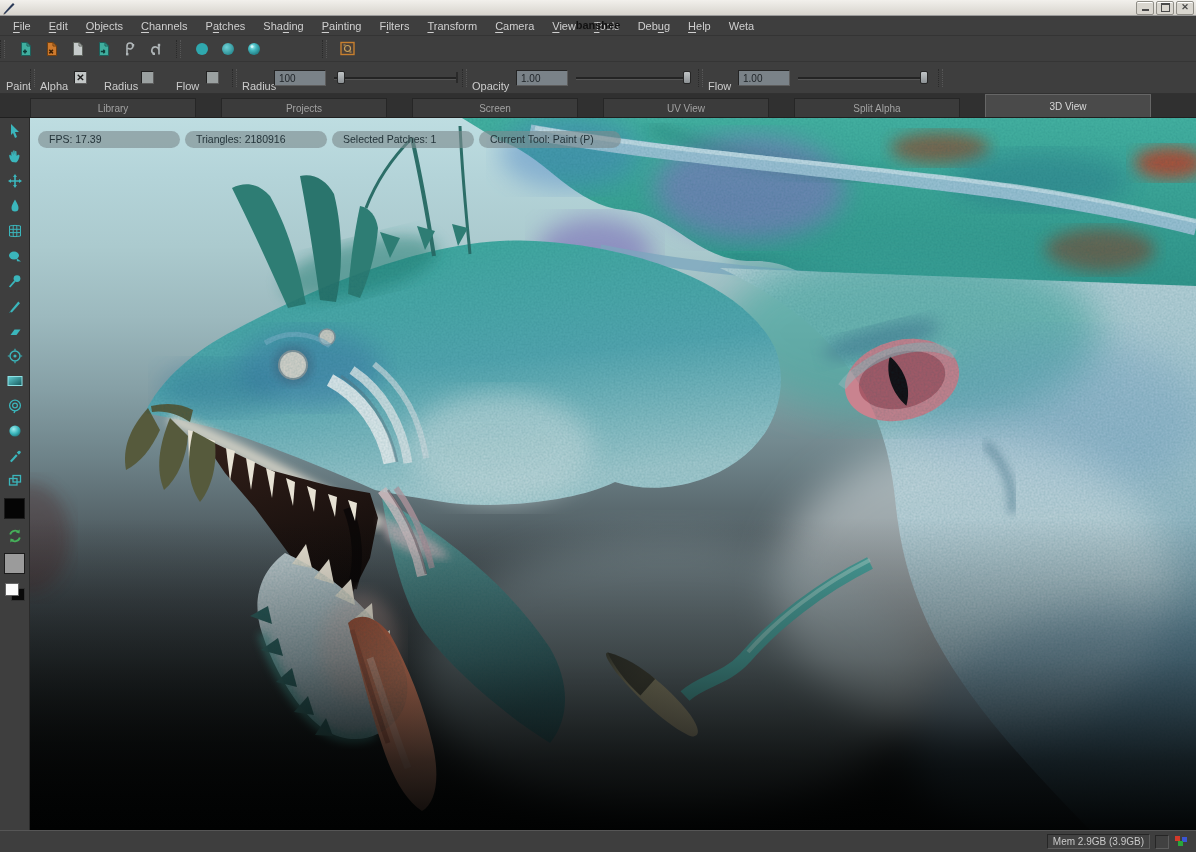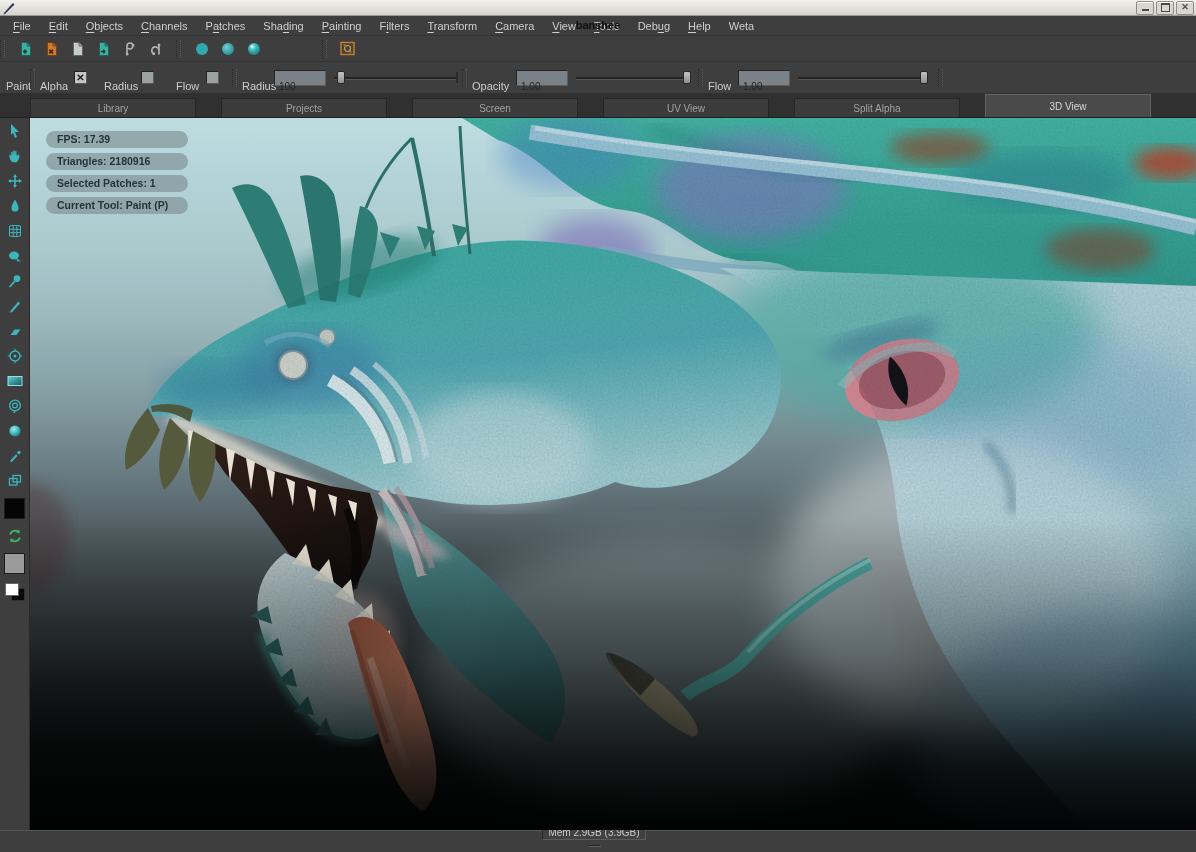--- a/index.html
+++ b/index.html
@@ -34,21 +34,21 @@
   .paintbar{height:32px;background:#3e3e3e;position:relative;border-bottom:1px solid #313131;box-sizing:border-box;}
   .pb-label{position:absolute;top:18px;font-size:11px;color:#cccccc;white-space:nowrap;}
   .pb-grip{position:absolute;top:7px;width:3px;height:18px;border-left:1px dotted #2a2a2a;border-right:1px dotted #575757;}
   .cb{position:absolute;top:9px;width:13px;height:13px;background:#9ba1a1;
     border:1px solid;border-color:#222 #5c5c5c #5c5c5c #222;box-sizing:border-box;
     display:flex;align-items:center;justify-content:center;font-size:10px;color:#1d1d1d;font-weight:bold;}
   .cb.checked{background:#c3c7c7;}
   .cb.checked::after{content:"\2715";}
   .field{position:absolute;top:8px;height:16px;width:52px;background:#7a8288;
     border:1px solid;border-color:#242424 #5d5d5d #5d5d5d #242424;box-sizing:border-box;
-    font-size:10px;color:#1e2327;padding:10px 0 0 4px;}
+    font-size:10px;color:#1e2327;padding:2px 0 0 4px;}
   .slider{position:absolute;top:8px;height:16px;}
   .slider .groove{position:absolute;left:0;right:0;top:7px;height:2px;background:#242424;border-bottom:1px solid #555;}
   .slider .endcap{position:absolute;right:0;top:2px;width:2px;height:11px;background:#2a2a2a;}
   .slider .handle{position:absolute;top:1px;width:8px;height:13px;border-radius:2px;
     background:linear-gradient(#c0c4c6,#8c9194);border:1px solid #262626;box-sizing:border-box;}
   
   .tabbar{height:24px;background:#303030;display:flex;align-items:flex-end;padding-left:30px;
     border-bottom:1px solid #1f1f1f;box-sizing:border-box;gap:24px;}
   .tab{width:166px;height:19px;background:#3b3b3b;border:1px solid #262626;border-bottom:none;
     color:#a2a2a2;font-size:10px;display:flex;align-items:center;justify-content:center;
@@ -62,27 +62,27 @@
   .swatch{width:21px;height:21px;border:1px solid #1c1c1c;box-sizing:border-box;}
   .swatch.black{background:#050505;}
   .swatch.gray{background:#9b9b9b;}
   .bw{position:relative;width:20px;height:18px;}
   .bw .b{position:absolute;right:0;bottom:0;width:12px;height:11px;background:#090909;border:1px solid #333;}
   .bw .w{position:absolute;left:0;top:0;width:12px;height:11px;background:#fcfcfc;border:1px solid #666;}
   .viewport{position:relative;flex:1;overflow:hidden;
     background:linear-gradient(180deg,#bedde1 0%,#b4d4d9 8%,#abcace 18%,#9cb9be 28%,
       #86a0a6 38%,#6d8288 48%,#525f64 58%,#3a4246 68%,#24292b 78%,#101314 88%,#040606 96%,#010202 100%);}
   .viewport svg.scene{position:absolute;inset:0;}
-  .hud{position:absolute;left:16px;top:13px;display:flex;flex-direction:column;gap:5px;align-items:flex-start;font-weight:bold;}
+  .hud{position:absolute;left:8px;top:13px;display:flex;flex-direction:row;gap:5px;align-items:flex-start;}
   .pill{height:17px;width:142px;box-sizing:border-box;background:rgba(124,139,142,0.62);
     border-radius:9px;color:#24343a;font-size:10.5px;line-height:17px;padding:0 11px;white-space:pre;overflow:hidden;}
   .pill.wide{width:auto;}
   
   .statusbar{height:22px;background:#3e3e3e;border-top:1px solid #565656;box-sizing:border-box;
-    display:flex;align-items:center;justify-content:flex-end;gap:5px;padding-right:8px;flex-direction:column;}
+    display:flex;align-items:center;justify-content:flex-end;gap:5px;padding-right:8px;}
   .mem{border:1px solid;border-color:#262626 #5d5d5d #5d5d5d #262626;background:#414141;
     color:#c9c9c9;font-size:10px;padding:1px 5px;}
   .mini-box{width:12px;height:12px;border:1px solid;border-color:#262626 #5d5d5d #5d5d5d #262626;background:#414141;}
   .rgb{position:relative;width:14px;height:13px;}
   .rgb i{position:absolute;width:5px;height:5px;display:block;}
   .rgb .r{left:1px;top:1px;background:#d43a2a;}
   .rgb .b{left:8px;top:2px;background:#3a55d4;}
   .rgb .g{left:4px;top:6px;background:#2aa53a;}
 </style>
 </head>

